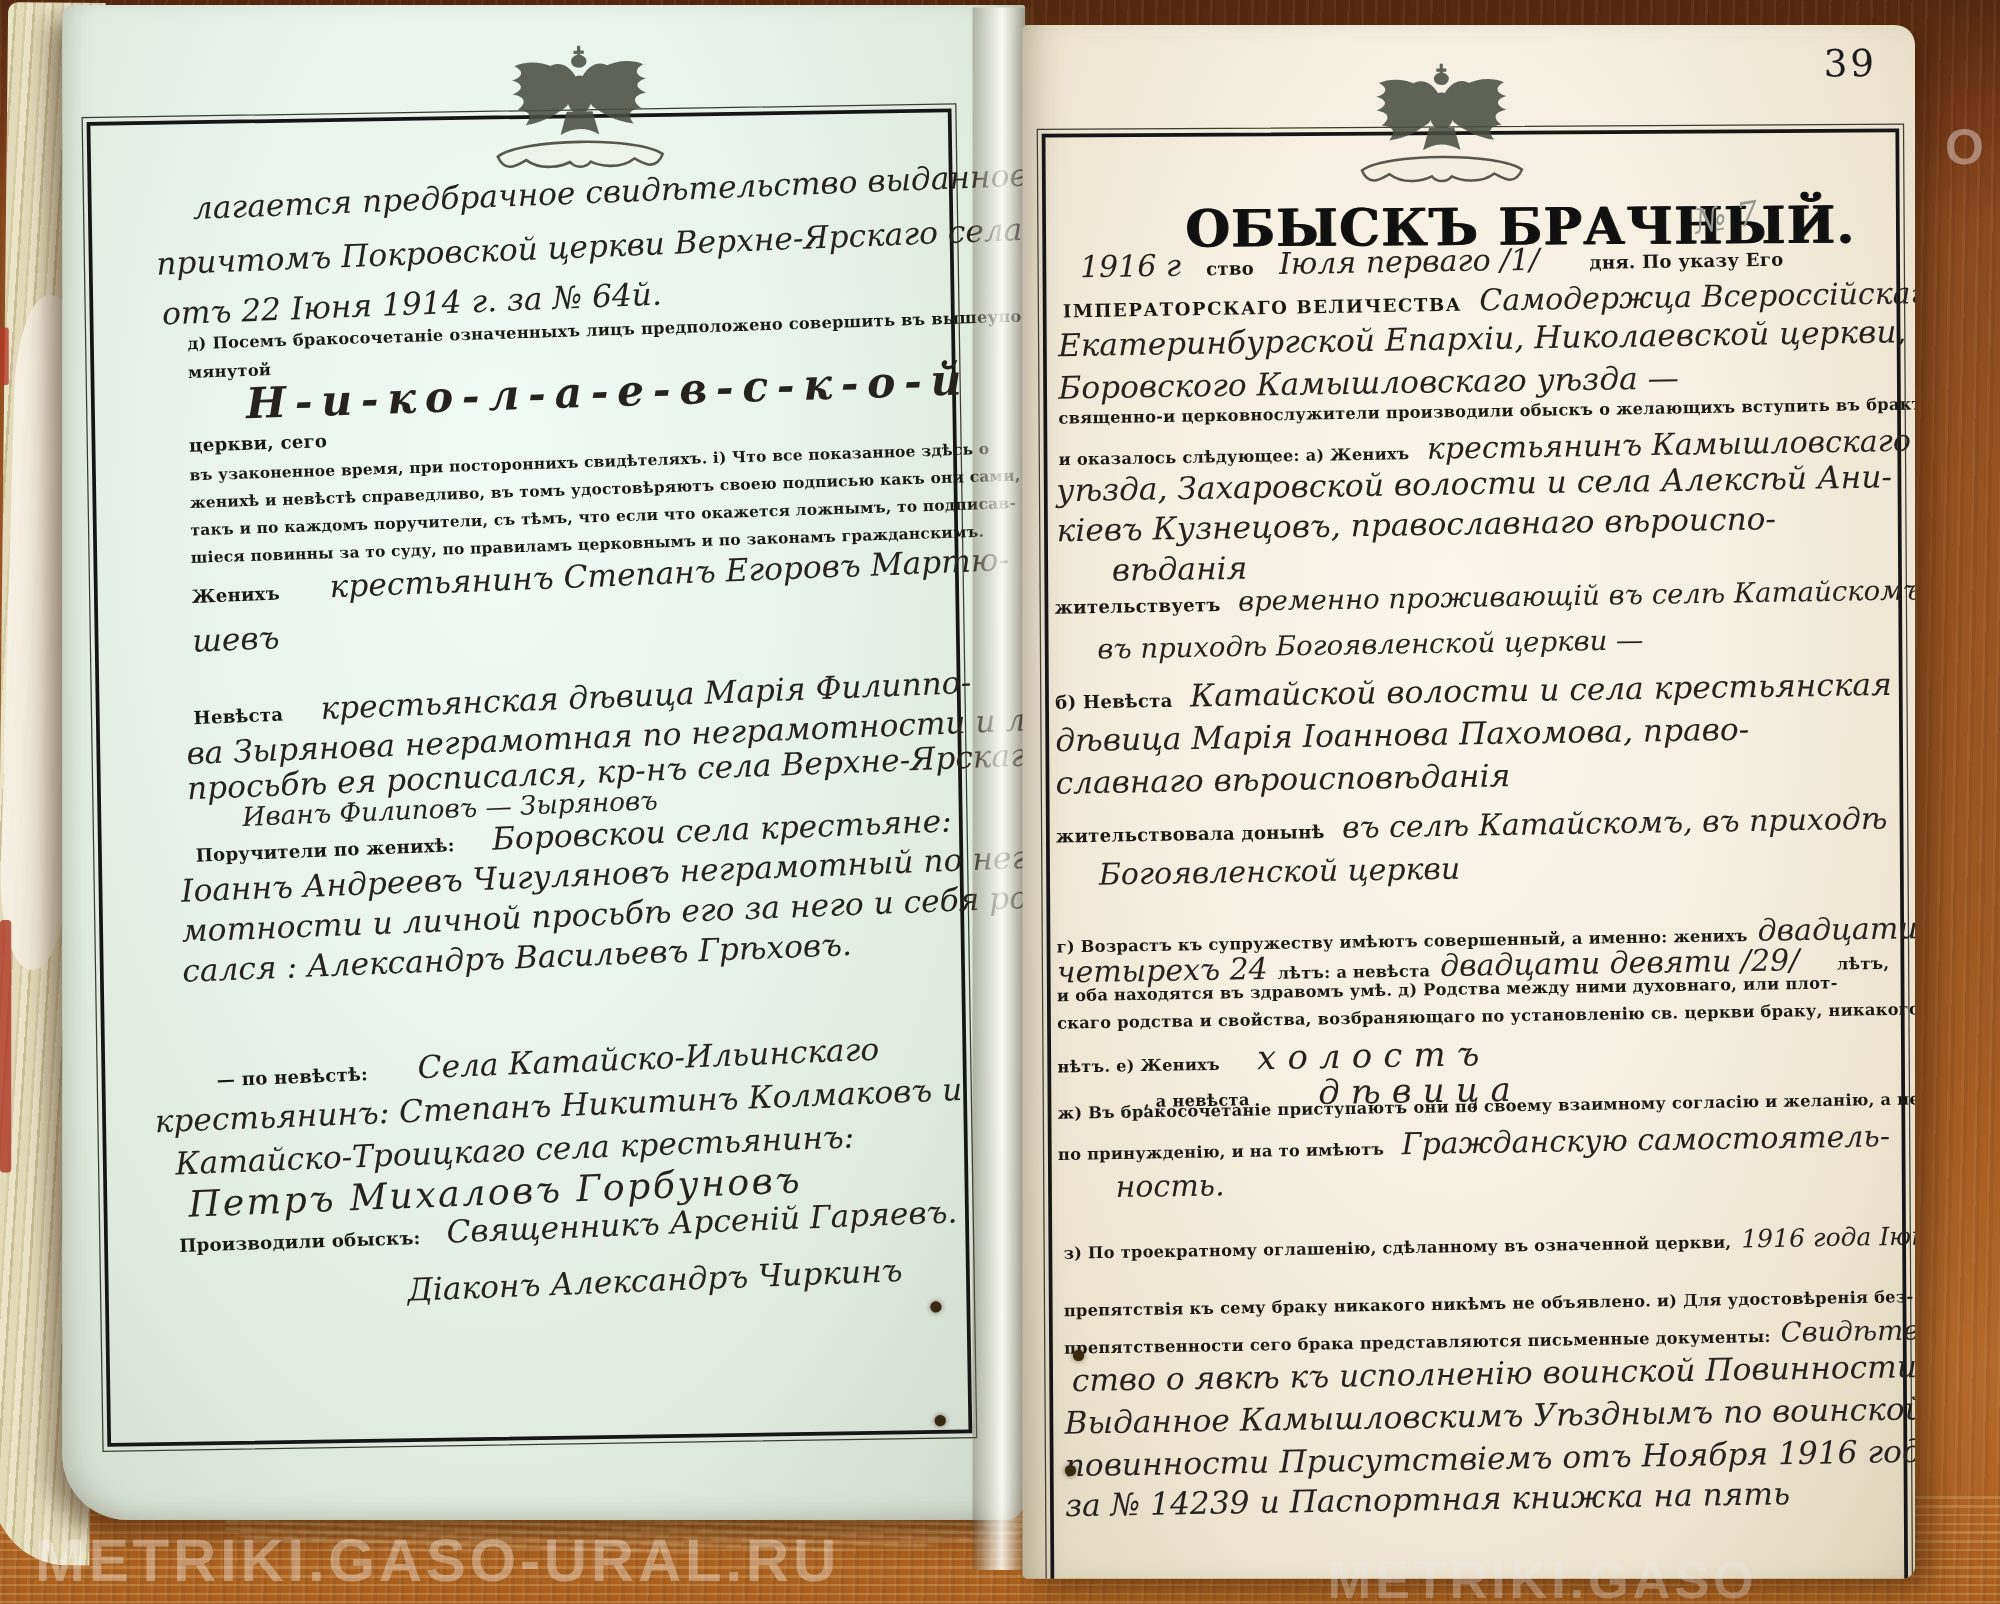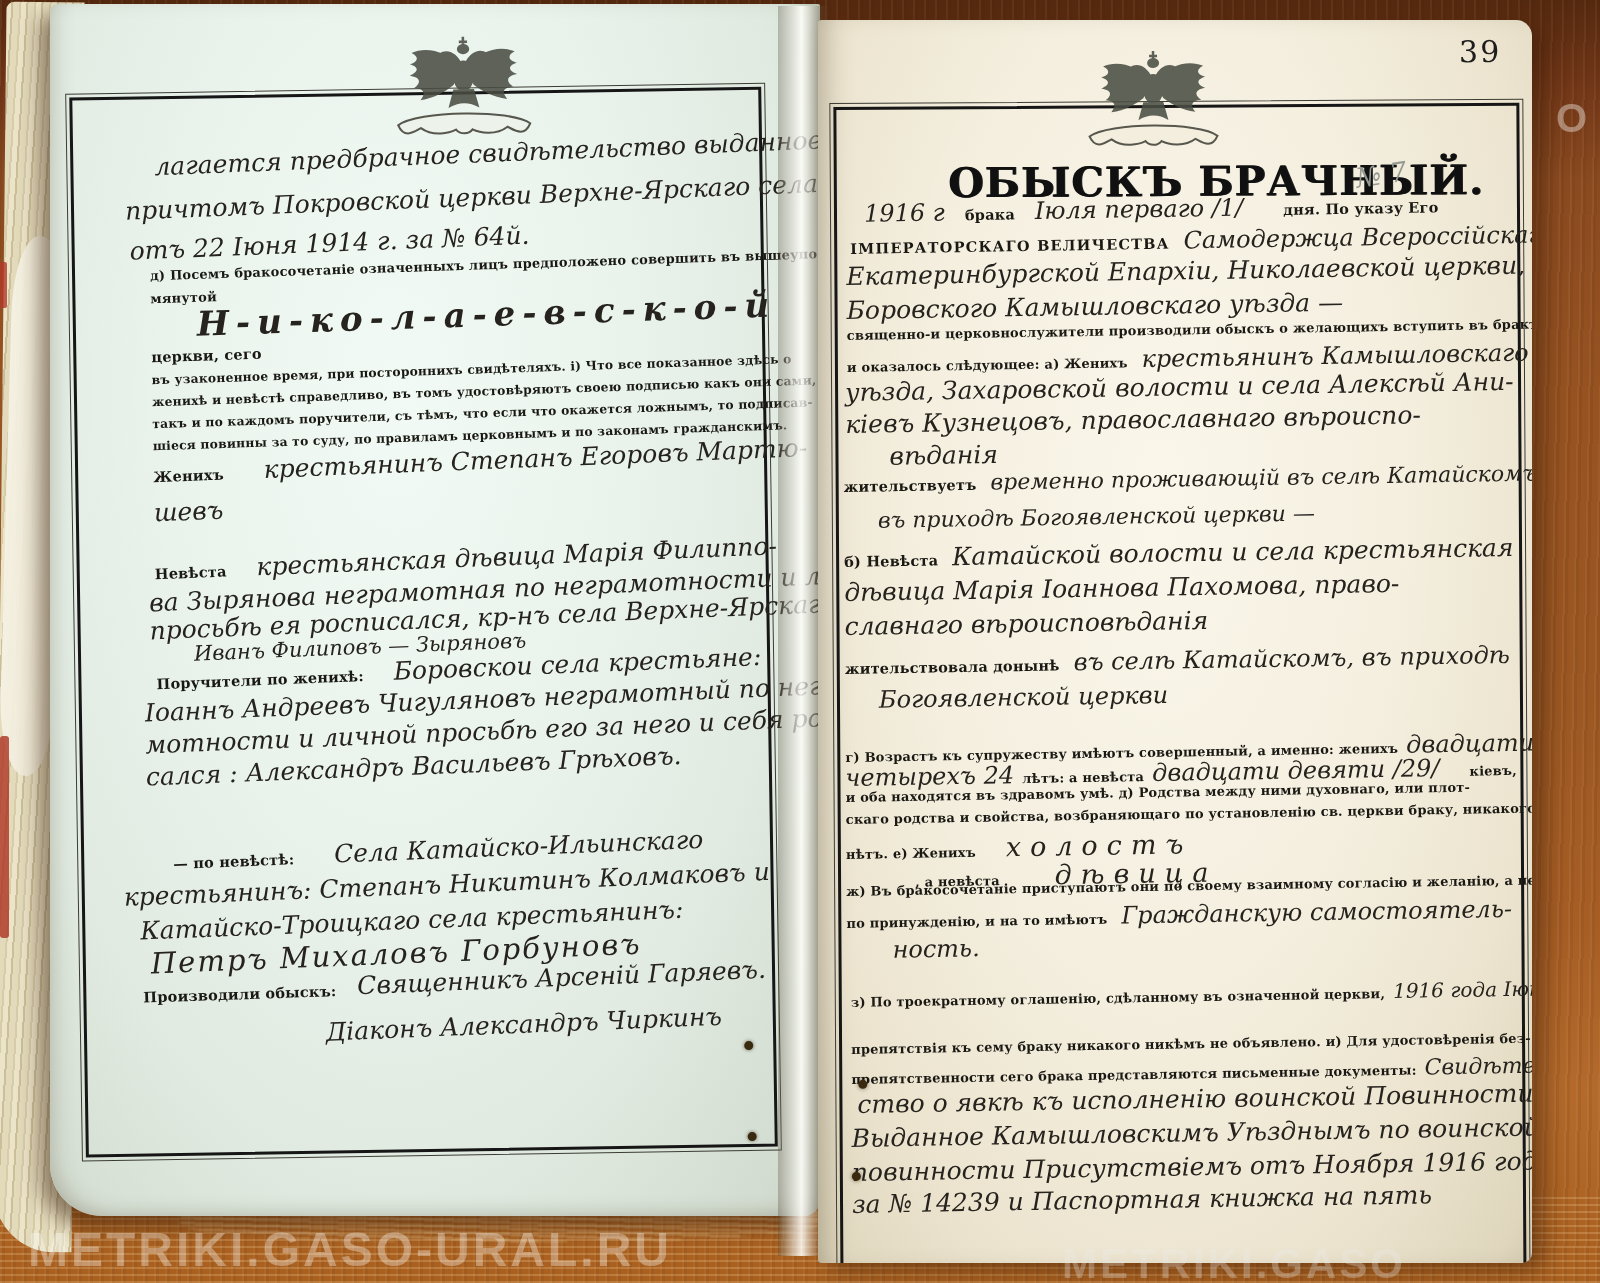--- a/index.html
+++ b/index.html
@@ -169,21 +169,21 @@
       <path d="M76,12 h8 M80,7 v10" stroke="#4a4e44" stroke-width="2.5" fill="none"></path>
       <ellipse cx="80" cy="19" rx="6" ry="5"></ellipse>
     </g>
     <path d="M16,92 C34,78 126,78 144,92 C138,106 128,98 122,95 C110,104 94,100 88,97 C84,102 76,102 72,97 C66,100 50,104 38,95 C32,98 22,106 16,92 Z" fill="#f3eedd" stroke="#57574d" stroke-width="2"></path>
   </svg>
 
   <div class="ln big-title" style="left:132px;top:138px">ОБЫСКЪ БРАЧНЫЙ.</div>
   <div class="ln recno" style="left:540px;top:144px">№ 7</div>
 
   <div class="ln tr1" style="left:48px;top:178px">
-    <span class="hand hand-24">1916 г</span><span class="print print-lbl gap20">брака</span><span class="hand hand-24 gap20">Іюля  перваго  /1/</span><span class="print print-lbl gap40">дня. По указу Его</span>
+    <span class="hand hand-24">1916 г</span><span class="print print-lbl gap20">ство</span><span class="hand hand-24 gap20">Іюля  перваго  /1/</span><span class="print print-lbl gap40">дня. По указу Его</span>
   </div>
   <div class="ln tr1" style="left:34px;top:210px">
     <span class="print caps">ІМПЕРАТОРСКАГО  ВЕЛИЧЕСТВА</span><span class="hand hand-24 gap14">Самодержца  Всероссійскаго</span>
   </div>
   <div class="ln hand tr1" style="left:30px;top:240px">Екатеринбургской Епархіи, Николаевской церкви, села</div>
   <div class="ln hand tr1" style="left:30px;top:274px">Боровского  Камышловскаго  уѣзда —</div>
 
   <div class="ln print tr1" style="left:30px;top:306px">священно-и церковнослужители производили обыскъ о желающихъ вступить въ бракъ,</div>
   <div class="ln tr1" style="left:30px;top:328px">
     <span class="print">и оказалось слѣдующее:  а) Женихъ</span><span class="hand hand-24 gap14">крестьянинъ  Камышловскаго</span>
@@ -205,21 +205,21 @@
 
   <div class="ln tr1" style="left:26px;top:630px">
     <span class="print print-lbl">жительствовала донынѣ</span><span class="hand hand-24 gap14">въ селѣ Катайскомъ, въ приходѣ</span>
   </div>
   <div class="ln hand hand-24 tr1" style="left:60px;top:664px">Богоявленской  церкви</div>
 
   <div class="ln tr1" style="left:26px;top:718px">
     <span class="print">г) Возрастъ къ супружеству имѣютъ совершенный, а именно: женихъ</span><span class="hand hand-24 gap8">двадцати</span>
   </div>
   <div class="ln tr1" style="left:26px;top:742px">
-    <span class="hand hand-24">четырехъ 24</span><span class="print gap8">лѣтъ: а невѣста</span><span class="hand hand-24 gap8">двадцати девяти /29/</span><span class="print gap30">кіевъ,</span>
+    <span class="hand hand-24">четырехъ 24</span><span class="print gap8">лѣтъ: а невѣста</span><span class="hand hand-24 gap8">двадцати девяти /29/</span><span class="print gap30">лѣтъ,</span>
   </div>
   <div class="ln print tr1" style="left:26px;top:768px">и оба находятся въ здравомъ умѣ. д) Родства между ними духовнаго, или плот-</div>
   <div class="ln print tr1" style="left:26px;top:790px">скаго родства и свойства, возбраняющаго по установленію св. церкви браку, никакого</div>
   <div class="ln tr1" style="left:26px;top:812px">
     <span class="print">нѣтъ.  е) Женихъ</span><span class="hand sp-wide gap30">холостъ</span>
   </div>
   <div class="ln tr1" style="left:95px;top:840px">
     <span class="print">, а невѣста</span><span class="hand sp-wide gap55">дѣвица</span>
   </div>
   <div class="ln print tr1" style="left:26px;top:862px">ж) Въ бракосочетаніе приступаютъ они по своему взаимному согласію и желанію, а не</div>

